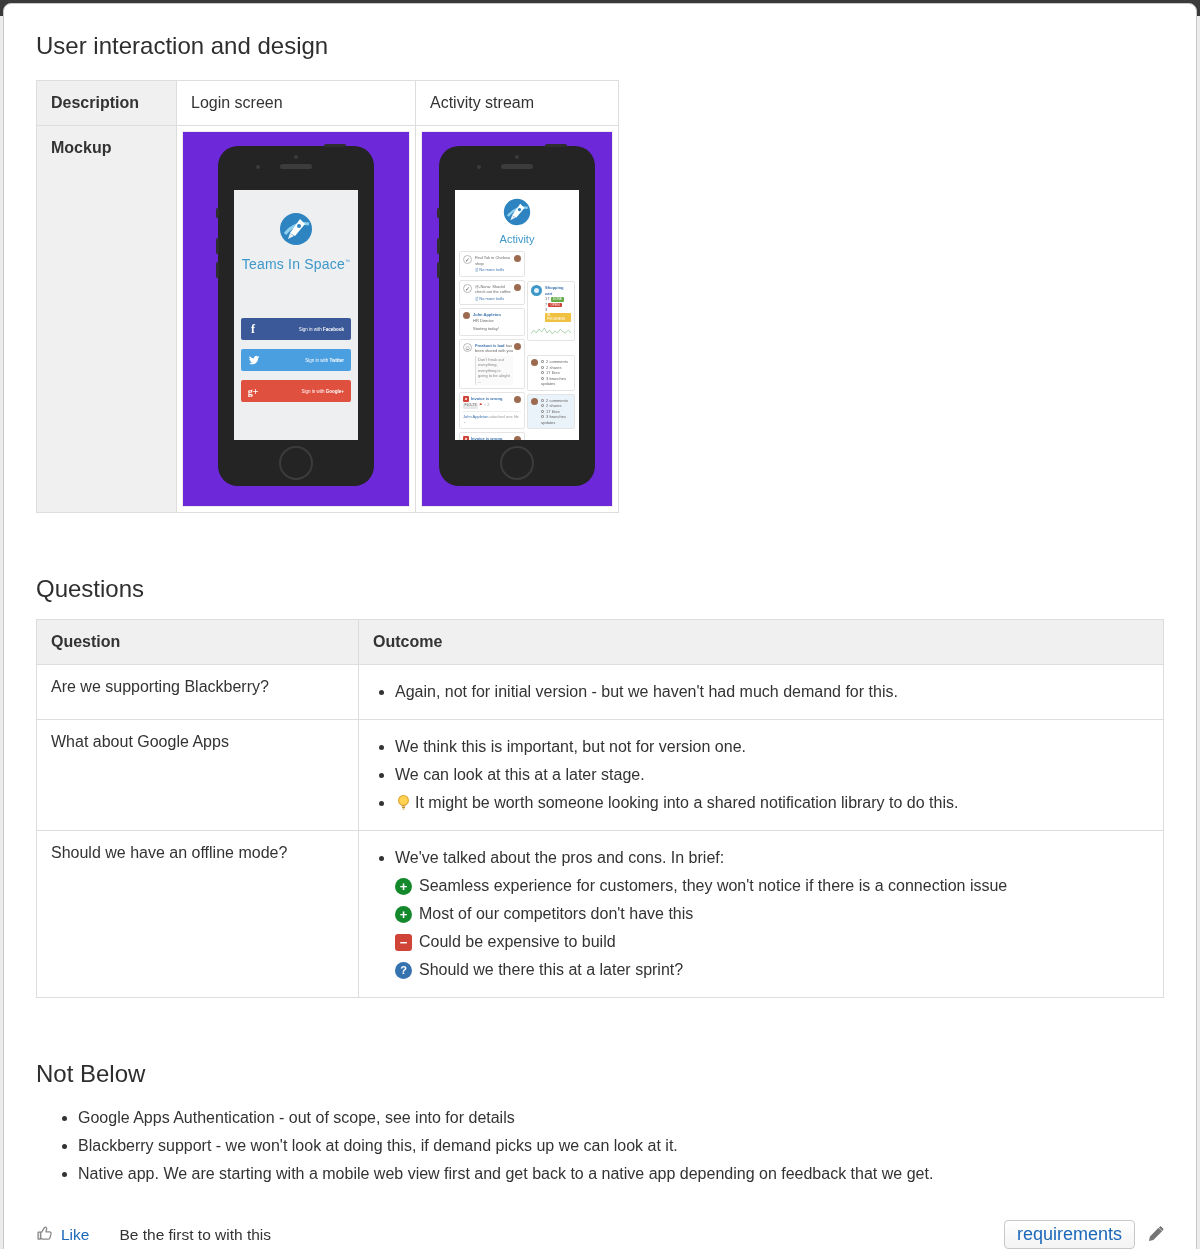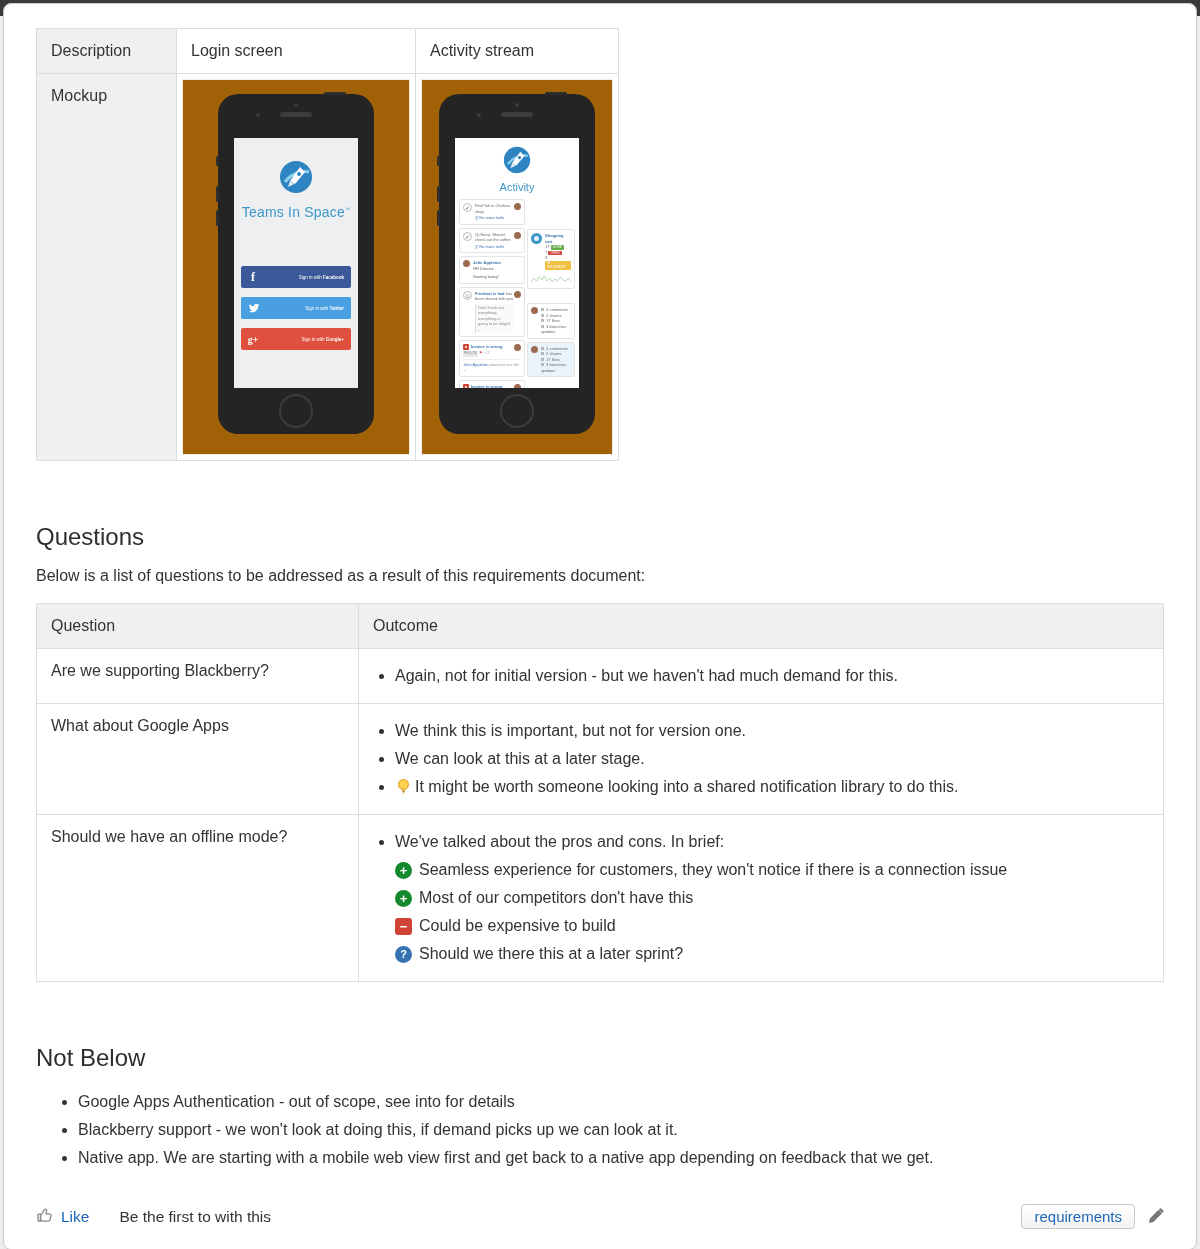--- a/index.html
+++ b/index.html
@@ -6,24 +6,24 @@
   html,body { margin:0; padding:0; background:#ececec; font-family:"Liberation Sans","DejaVu Sans",sans-serif; color:#333; }
   .top-strip { position:absolute; top:0; left:0; right:0; height:16px; background:#3a3a3a; }
   .page { position:relative; margin:3px 3px 8px; background:#fff; border:1px solid #c9c9c9; border-radius:8px;
           padding:24px 32px 20px; min-height:1232px; }
   h1.title { font-size:24px; font-weight:400; color:#2e2e2e; margin:4px 0 20px; }
   h2.sect { font-size:24px; font-weight:400; color:#2e2e2e; margin:62px 0 16px; }
   p.intro { font-size:16px; margin:0 0 18px; }
 
   table.ctable { border-collapse:collapse; }
   table.ctable th, table.ctable td { border:1px solid #ddd; font-size:16px; text-align:left; vertical-align:top; padding:13px 14px; }
-  table.ctable th { background:#f0f0f0; font-weight:400; }
+  table.ctable th { background:#f0f0f0; font-weight:700; }
 
   .mock-cell { padding:5px !important; }
-  .mock-img { border:1px solid #ededed; padding:14px 0 20px; background:#a16207; }
+  .mock-img { border:1px solid #ededed; padding:14px 0 20px; background:#6d28d9; }
 
   
   .phone { width:156px; height:340px; background:#242424; border-radius:20px; margin:0 auto; position:relative; }
   .phone .nub { position:absolute; background:#2e2e2e; border-radius:2px; }
   .phone .nub.n1 { left:-2px; top:62px; width:3px; height:10px; }
   .phone .nub.n2 { left:-2px; top:92px; width:3px; height:16px; }
   .phone .nub.n3 { left:-2px; top:116px; width:3px; height:16px; }
   .phone .nub.n4 { top:-2px; right:28px; width:22px; height:3px; }
   .phone .cam { position:absolute; top:9px; left:50%; margin-left:-2px; width:4px; height:4px; border-radius:50%; background:#3c3c3c; }
   .phone .spk { position:absolute; top:18px; left:50%; margin-left:-16px; width:32px; height:5px; border-radius:3px; background:#3c3c3c; }
@@ -79,31 +79,32 @@
   .mini-ic.question { background:#3572b0; border-radius:50%; font-size:11px; }
   .bulb { vertical-align:-3px; margin-right:3px; }
 
   ul.plain { margin:8px 0 0; padding-left:42px; }
   ul.plain li { font-size:16px; line-height:28px; }
 
   
   .footer { display:flex; align-items:center; margin-top:32px; }
   .like-btn { display:flex; align-items:center; gap:6px; color:#1b67b8; font-size:15.5px; cursor:pointer; }
   .like-hint { margin-left:30px; font-size:15.5px; color:#333; }
-  .tagbox { margin-left:auto; border:1px solid #c8c8c8; border-radius:4px; padding:3px 12px; color:#1b67b8; font-size:15px;
+  .tagbox { margin-left:auto; border:1px solid #c8c8c8; border-radius:4px; padding:3px 12px; color:#1b67b8; font-size:18px;
             background:linear-gradient(#fff,#f3f3f3); cursor:pointer; }
   .pencil { margin-left:12px; cursor:pointer; display:flex; }
 </style>
 </head>
 <body>
 
 <div class="top-strip"></div>
 
 <div class="page">
 
+  <h1 class="title">User interaction and design</h1>
 
   <table class="ctable">
     <tbody>
         <tr>
       <th style="width:140px">Description</th>
       <td style="width:239px">Login screen</td>
       <td style="width:203px">Activity stream</td>
     </tr>
     <tr>
       <th>Mockup</th>
@@ -269,21 +270,20 @@
             </div>
             <div class="home"></div>
           </div>
         </div>
       </td>
     </tr>
   </tbody>
     </table>
 
   <h2 class="sect">Questions</h2>
-  <p class="intro">Below is a list of questions to be addressed as a result of this requirements document:</p>
 
   <table class="ctable" style="width:100%">
     <tbody>
         <tr>
       <th class="q-question">Question</th>
       <th>Outcome</th>
     </tr>
     </tbody>
       <tbody id="q-body">
         <tr>

